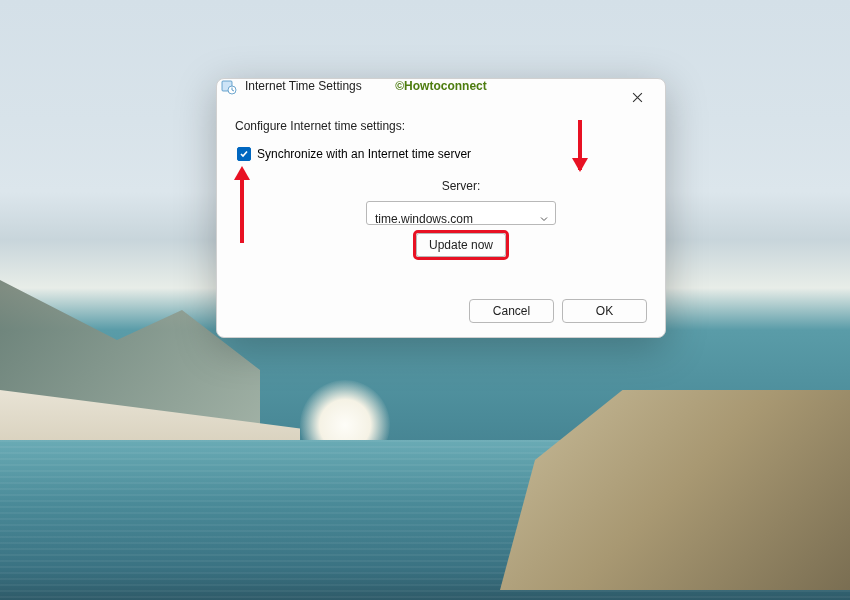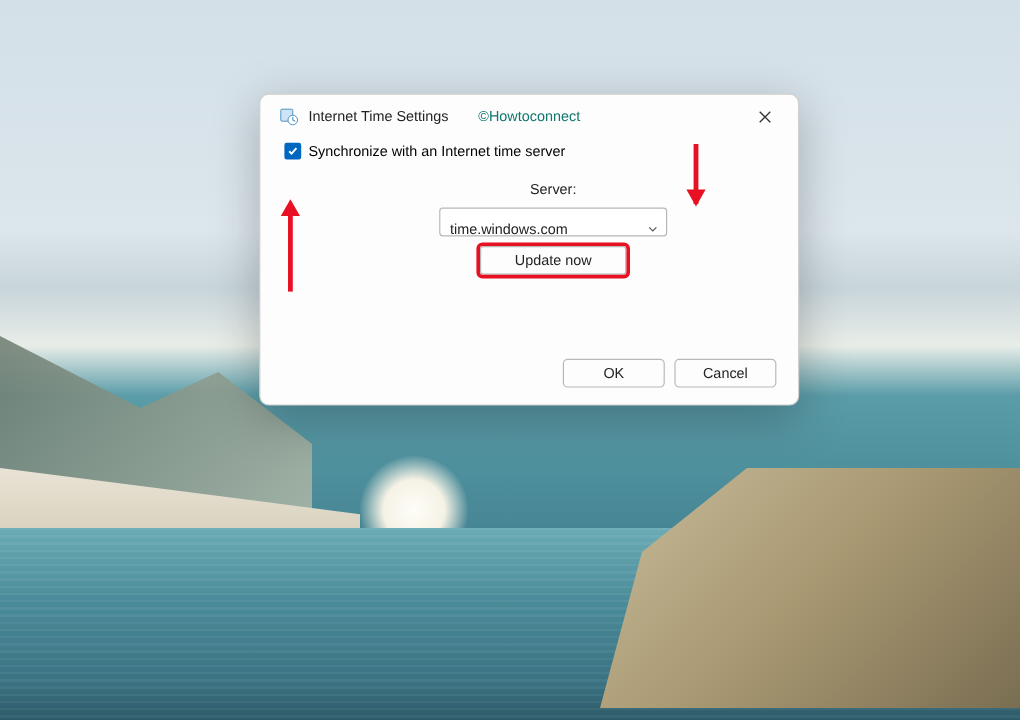--- a/index.html
+++ b/index.html
@@ -86,35 +86,35 @@
       width: 450px;
       height: 260px;
       background: #fdfdfd;
       border: 1px solid #d0d0d0;
       border-radius: 8px;
       box-shadow: 0 10px 40px rgba(0,0,0,0.25);
     }
     .titlebar {
       height: 36px;
       display: flex;
-      align-items: center;
-      padding: 0 16px;
+      padding: 0 4px;
       position: relative;
     }
     .titlebar-icon {
       width: 16px; height: 16px;
       margin-right: 8px;
       display: inline-flex; align-items: center; justify-content: center;
     }
     .titlebar-title { font-size: 12px; color: #222; }
     .watermark {
       position: absolute;
       left: 50%; transform: translateX(-50%);
-      color: #0f766e;
+      color: #4d7c0f;
       font-size: 12px;
+      font-weight: bold;
     }
     .close-btn {
       position: absolute;
       right: 8px; top: 6px;
       width: 40px; height: 24px;
       display: flex; align-items: center; justify-content: center;
       color: #444;
     }
     .dialog-body {
       padding: 4px 18px 10px 18px;
@@ -151,21 +151,21 @@
       justify-content: space-between;
       width: 190px;
       height: 24px;
       border: 1px solid #b8b8b8;
       border-radius: 3px;
       padding: 12px 6px 0 8px;
       background: #fff;
       color: #222;
     }
     .update-btn {
-      width: 122px;
+      width: 90px;
       height: 24px;
       border: 1px solid #b8b8b8;
       border-radius: 3px;
       background: #fdfdfd;
       color: #222;
       display: flex; align-items: center; justify-content: center;
       position: relative;
     }
     .highlight-red {
       position: absolute;
@@ -251,20 +251,21 @@
       <span class="titlebar-title">Internet Time Settings</span>
       <span class="watermark">©Howtoconnect</span>
       <div class="close-btn">
         <svg width="11" height="11" viewBox="0 0 10 10">
           <path d="M1 1 L9 9 M9 1 L1 9" stroke="#333" stroke-width="1"></path>
         </svg>
       </div>
     </div>
 
     <div class="dialog-body">
+      <div class="instruction">Configure Internet time settings:</div>
 
       <div class="checkbox-row">
         <span class="checkbox">
           <svg width="10" height="10" viewBox="0 0 10 10">
             <path d="M2 5 L4 7 L8 2.5" stroke="#fff" stroke-width="1.6" fill="none"></path>
           </svg>
         </span>
         <span>Synchronize with an Internet time server</span>
       </div>
 
@@ -278,23 +279,23 @@
         </div>
         <div class="update-btn">
           <span>Update now</span>
           <div class="highlight-red"></div>
         </div>
       </div>
     </div>
 
     <div class="dialog-footer">
       <div class="footer-btn">
+        <span>Cancel</span>
+      </div>
+      <div class="footer-btn">
         <span>OK</span>
-      </div>
-      <div class="footer-btn">
-        <span>Cancel</span>
       </div>
     </div>
   </div>
 
   <div class="arrow-down"></div>
   <div class="arrow-up"></div>
 </div>
 
 </body></html>

